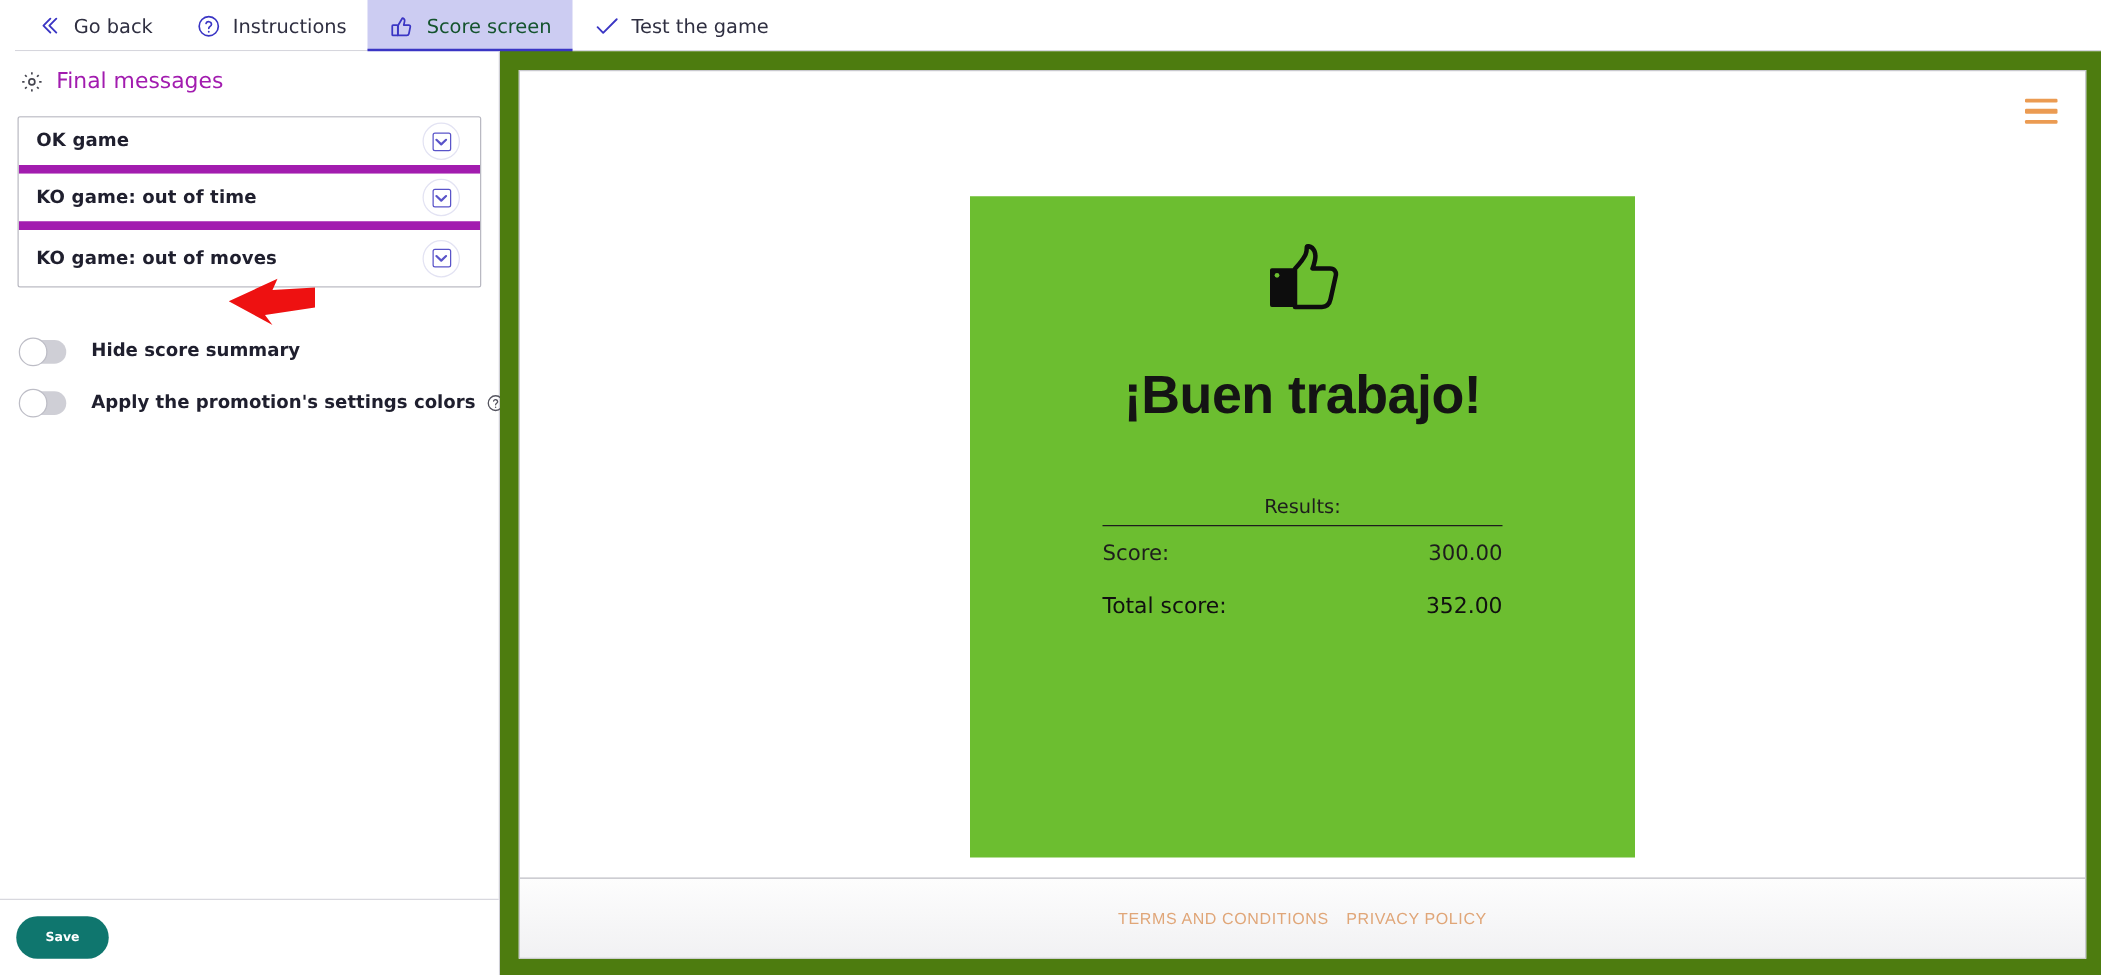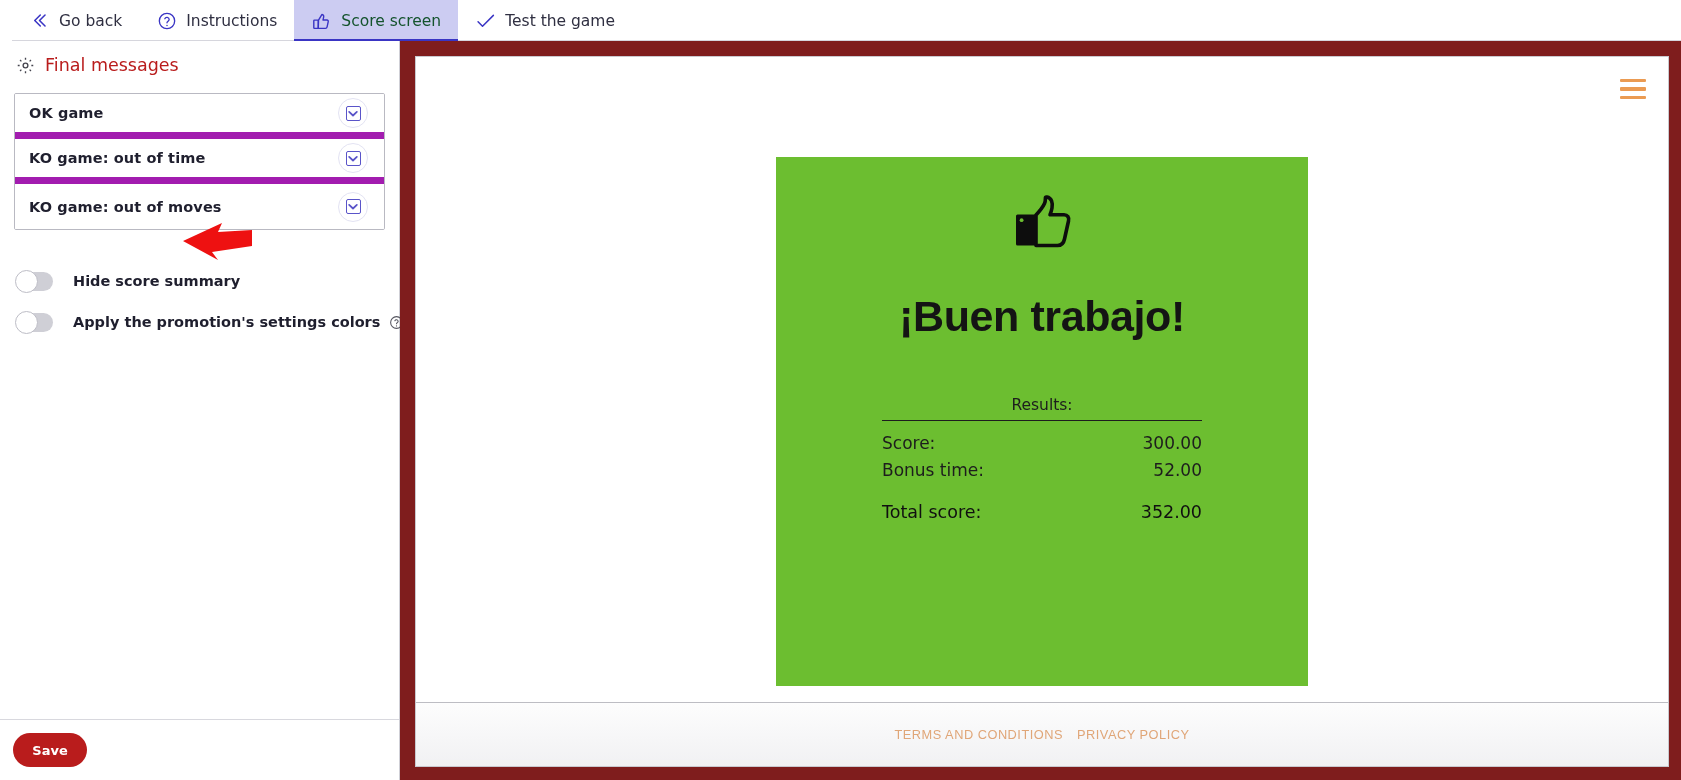--- a/index.html
+++ b/index.html
@@ -44,21 +44,21 @@
   
   .leftpanel {
     position: absolute; left: 0; top: 41px;
     width: 400px; height: 739px;
     background: #ffffff;
     border-right: 1px solid #cfcfd6;
   }
   .panel-title {
     display: flex; align-items: center; gap: 10px;
     padding: 14px 0 0 16px;
-    font-size: 17.5px; color: #b91c1c;
+    font-size: 17.5px; color: #a21caf;
   }
   .panel-title .ico { width: 19px; height: 19px; display:flex; }
 
   .msg-list {
     margin: 18px 14px 0 14px;
     border: 1px solid #b9b9c2;
     border-radius: 2px;
     overflow: hidden;
   }
   .msg-row {
@@ -116,32 +116,32 @@
   
   .savebar {
     position: absolute; left: 0; bottom: 0;
     width: 399px; height: 61px;
     border-top: 1px solid #d8d8de;
     background: #fff;
   }
   .save-btn {
     position: absolute; left: 13px; top: 13px;
     width: 74px; height: 34px; border-radius: 17px;
-    background: #b91c1c; color: #ffffff;
-    font-size: 13px; font-weight: 700;
+    background: #0f766e; color: #ffffff;
+    font-size: 10px; font-weight: 700;
     display: flex; align-items: center; justify-content: center;
     border: none; cursor: pointer;
     font-family: inherit;
   }
 
   
   .preview-outer {
     position: absolute; left: 400px; top: 41px;
     width: 1281px; height: 739px;
-    background: #7f1d1d;
+    background: #4d7c0f;
     padding: 15px 12px 13px 15px;
   }
   .preview-frame {
     width: 100%; height: 100%;
     background: #ffffff;
     border: 1px solid #c9c9cf;
     position: relative;
     overflow: hidden;
     display: flex; flex-direction: column;
   }
@@ -352,24 +352,20 @@
 
         <div class="results-block">
           <div class="results-caption">Results:</div>
           <div class="results-hr"></div>
 
           <div class="res-row first">
             <span>Score:</span>
             <span>300.00</span>
           </div>
 
-          <div class="res-row">
-            <span>Bonus time:</span>
-            <span>52.00</span>
-          </div>
 
           <div class="res-row total">
             <span>Total score:</span>
             <span>352.00</span>
           </div>
         </div>
 
       </div>
     </div>
 

